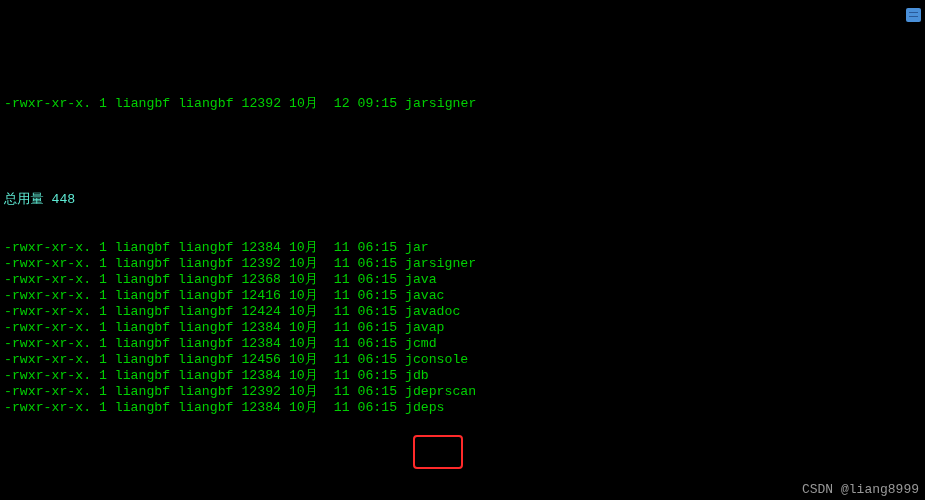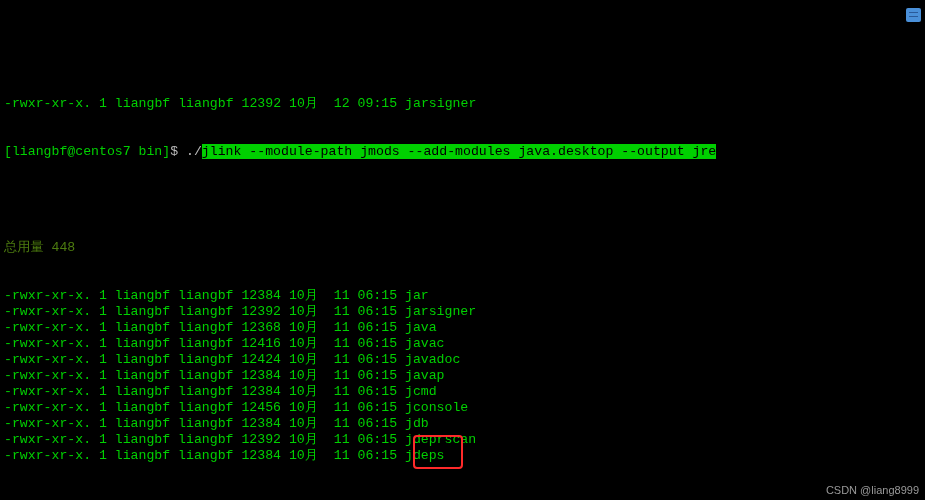--- a/index.html
+++ b/index.html
@@ -14,38 +14,38 @@
     overflow: hidden;
     white-space: pre;
     position: relative;
   }
   .term { padding: 0 4px; }
   .line { height: 16px; }
   .prompt-host { color: #00d000; }
   .prompt-dollar { color: #bbb; }
   .cmd { color: #bbb; }
   .hl { background: #00d000; color: #000; }
-  .total { color: #4d7c0f; }
+  .total { color: #5eead4; }
   .highlight-box {
     position: absolute;
     border: 2px solid #ff2a2a;
     border-radius: 4px;
     pointer-events: none;
     width: 50px;
     height: 34px;
     left: 413px;
     top: 435px;
   }
   .watermark {
     position: absolute;
     right: 6px;
     bottom: 2px;
     color: #999;
-    font-family: Liberation Sans, sans-serif;
-    font-size: 11px;
+    font-family: Liberation Mono, monospace;
+    font-size: 13px;
   }
   .scroll-knob {
     position: absolute;
     right: 4px;
     top: 8px;
     width: 15px;
     height: 14px;
     background: #4a90d9;
     border-radius: 2px;
   }
@@ -60,21 +60,20 @@
   .scroll-knob::before { top: 4px; }
   .scroll-knob::after { top: 8px; }
 </style>
 </head>
 <body>
 
 
 
 <div class="term">
   <div class="line"><span>-rwxr-xr-x.</span> <span>1</span> <span>liangbf</span> <span>liangbf</span> <span>12392</span> <span>10月</span>  <span>12</span> <span>09:15</span> <span>jarsigner</span></div>
-  <div class="line"><span class="prompt-host">[liangbf@centos7 bin]</span><span class="prompt-dollar">$ </span><span class="cmd">./</span><span class="hl">jlink --module-path jmods --add-modules java.desktop --output jre</span></div>
   <div class="line"></div>
   <div class="line total">总用量 448</div>
   <div id="file-list"><div class="line">-rwxr-xr-x. 1 liangbf liangbf 12384 10月  11 06:15 <span class="">jar</span></div><div class="line">-rwxr-xr-x. 1 liangbf liangbf 12392 10月  11 06:15 <span class="">jarsigner</span></div><div class="line">-rwxr-xr-x. 1 liangbf liangbf 12368 10月  11 06:15 <span class="">java</span></div><div class="line">-rwxr-xr-x. 1 liangbf liangbf 12416 10月  11 06:15 <span class="">javac</span></div><div class="line">-rwxr-xr-x. 1 liangbf liangbf 12424 10月  11 06:15 <span class="">javadoc</span></div><div class="line">-rwxr-xr-x. 1 liangbf liangbf 12384 10月  11 06:15 <span class="">javap</span></div><div class="line">-rwxr-xr-x. 1 liangbf liangbf 12384 10月  11 06:15 <span class="">jcmd</span></div><div class="line">-rwxr-xr-x. 1 liangbf liangbf 12456 10月  11 06:15 <span class="">jconsole</span></div><div class="line">-rwxr-xr-x. 1 liangbf liangbf 12384 10月  11 06:15 <span class="">jdb</span></div><div class="line">-rwxr-xr-x. 1 liangbf liangbf 12392 10月  11 06:15 <span class="">jdeprscan</span></div><div class="line">-rwxr-xr-x. 1 liangbf liangbf 12384 10月  11 06:15 <span class="">jdeps</span></div></div>
 </div>
 
 <div class="highlight-box"></div>
 <div class="scroll-knob"></div>
 <div class="watermark">CSDN @liang8999</div>
 
 

